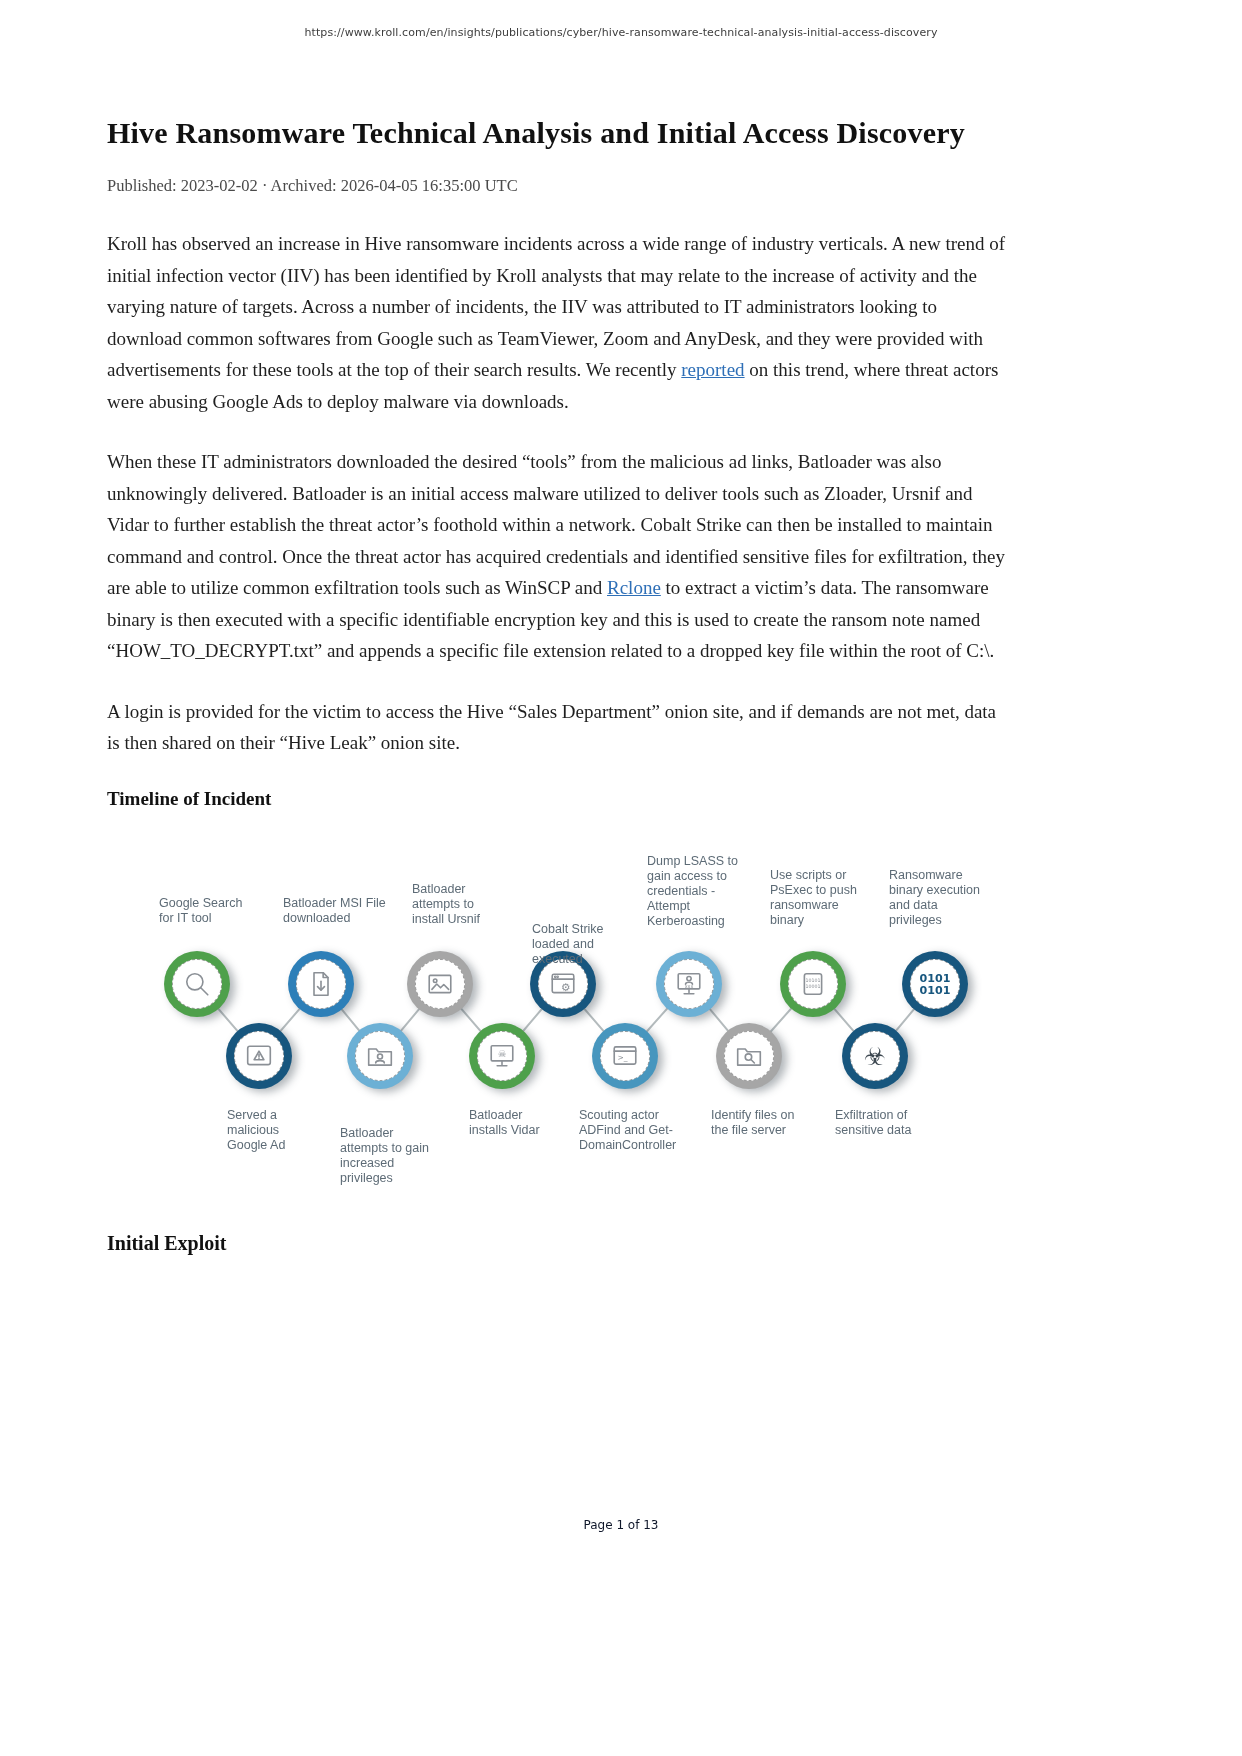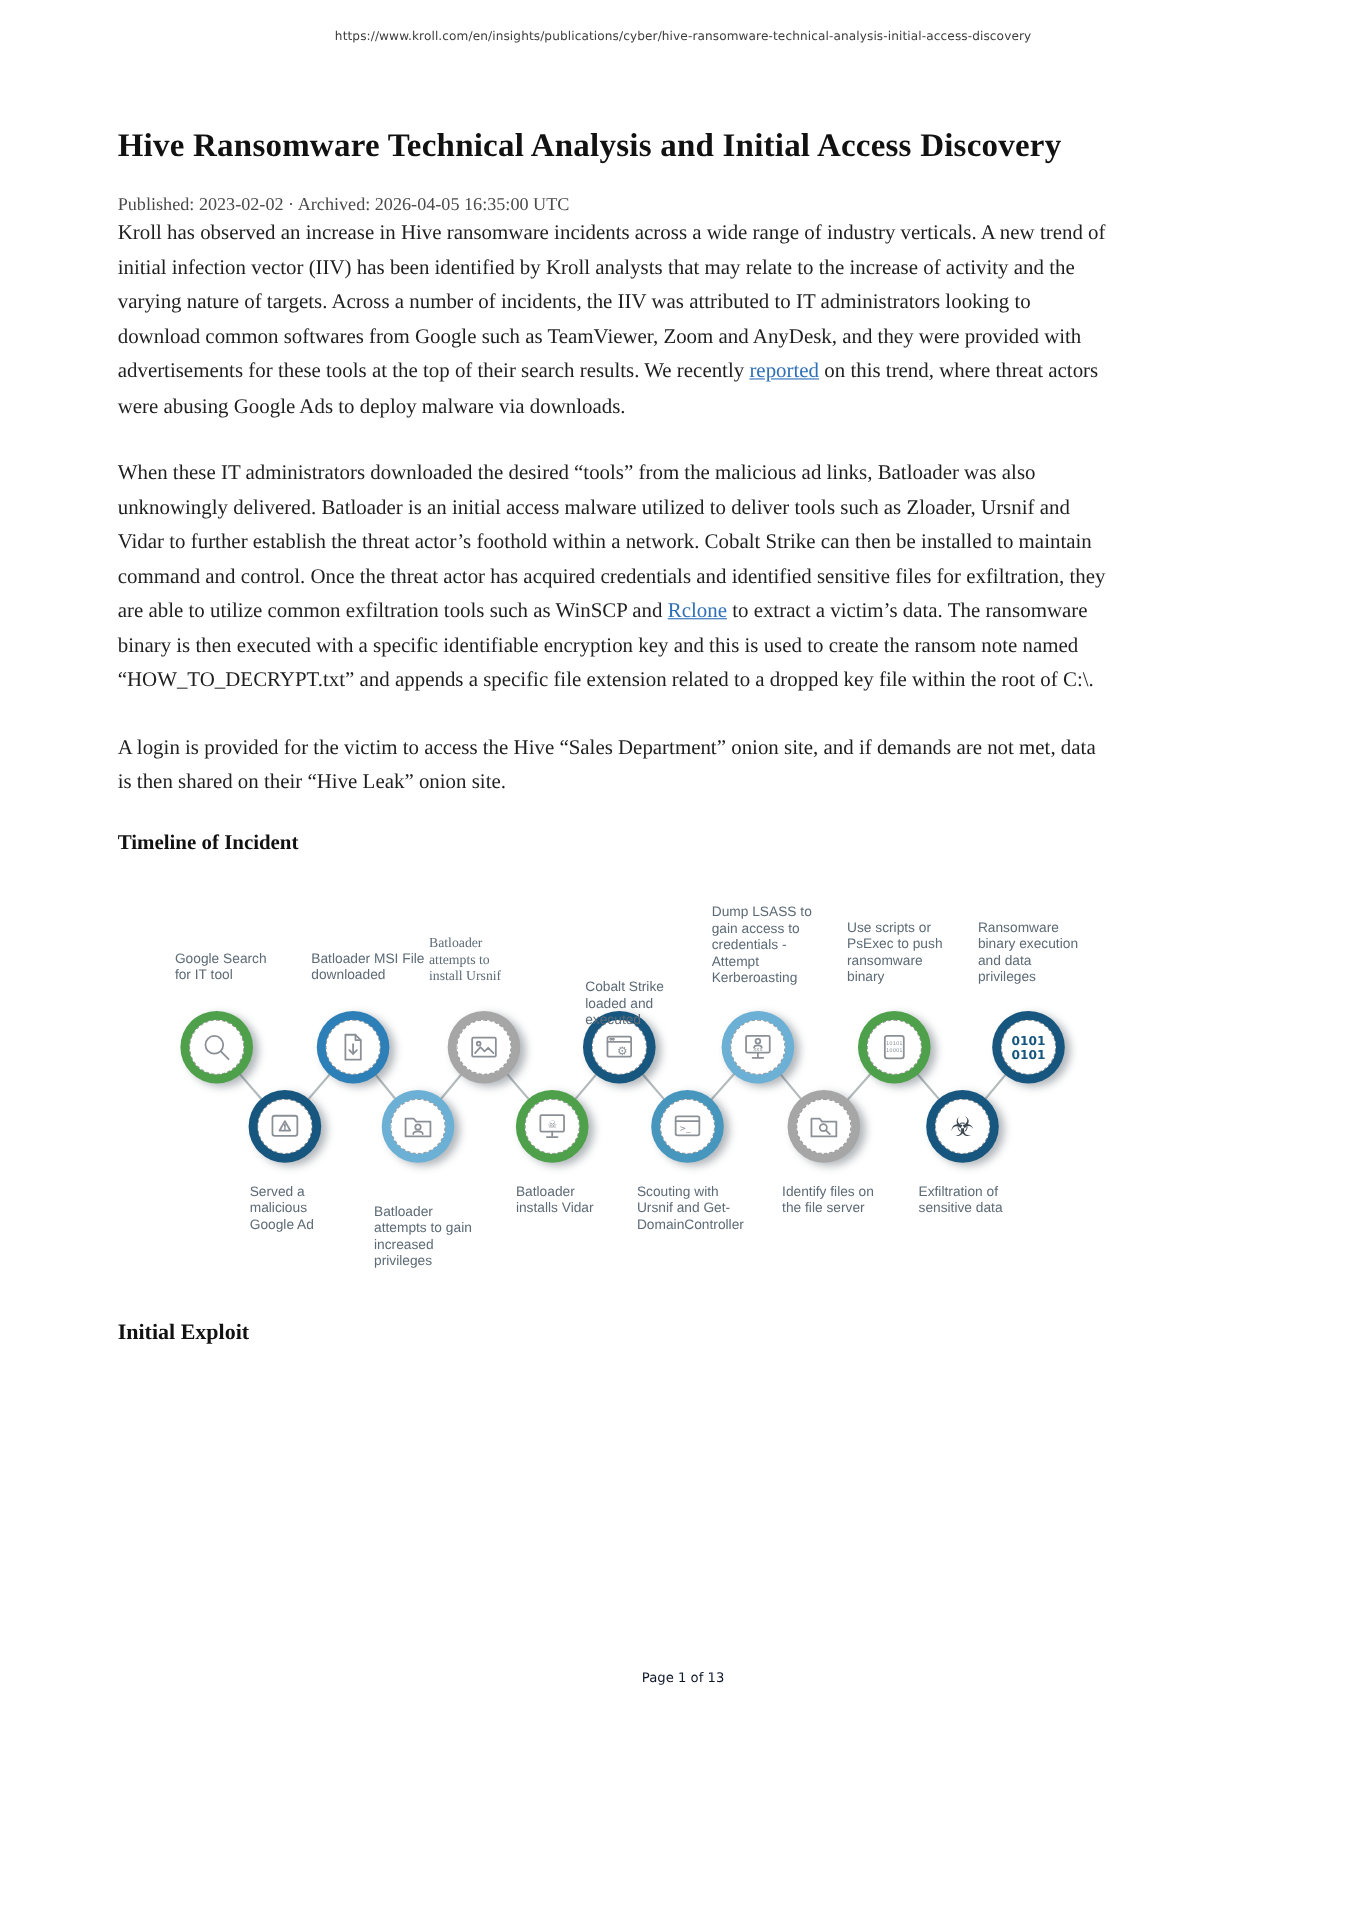--- a/index.html
+++ b/index.html
@@ -34,20 +34,21 @@
   h1.title {
     font-size: 30px;
     font-weight: 700;
     color: #111111;
     letter-spacing: 0.2px;
     margin-bottom: 26px;
   }
   .meta {
     font-size: 16.5px;
     color: #4a4a4a;
+    margin-bottom: 32px;
   }
   .lede {
     font-style: italic;
     font-size: 19px;
     line-height: 32px;
     margin-bottom: 22px;
   }
   p.body {
     font-size: 19px;
     line-height: 31.5px;
@@ -144,21 +145,21 @@
   .tc9  { left: 549px; top: 105px; }
   .tc10 { left: 609px; top: 177px; }
   .tc11 { left: 673px; top: 105px; }
   .tc12 { left: 735px; top: 177px; }
   .tc13 { left: 795px; top: 105px; }
 
   .tl1  { left: 52px;  top: 50px;  width: 92px; }
   .tl2  { left: 120px; top: 262px; width: 85px; }
   .tl3  { left: 176px; top: 50px;  width: 106px; }
   .tl4  { left: 233px; top: 280px; width: 95px; }
-  .tl5  { left: 283px; top: 36px;  width: 86px; font-family: Liberation Serif, serif; }
+  .tl5  { left: 305px; top: 36px;  width: 86px; }
   .tl6  { left: 362px; top: 262px; width: 86px; }
   .tl7  { left: 425px; top: 36px;  width: 84px; margin-top: 40px; }
   .tl8  { left: 472px; top: 262px; width: 102px; }
   .tl9  { left: 540px; top: 8px;   width: 98px; }
   .tl10 { left: 604px; top: 262px; width: 90px; }
   .tl11 { left: 663px; top: 22px;  width: 90px; }
   .tl12 { left: 728px; top: 262px; width: 84px; }
   .tl13 { left: 782px; top: 22px;  width: 102px; }
 
   .icon-stroke { stroke: #8b9096; stroke-width: 1.5; fill: none; stroke-linecap: round; stroke-linejoin: round; }
@@ -190,21 +191,21 @@
         <polyline points="90,138 152,210 214,138 273,210 333,138 395,210 456,138 518,210 582,138 642,210 706,138 768,210 828,138" fill="none" stroke="#b4bbbd" stroke-width="2"></polyline>
       </svg>
 
       <div class="t-label tl1">Google Search for IT tool</div>
       <div class="t-label tl2">Served a malicious Google Ad</div>
       <div class="t-label tl3">Batloader MSI File downloaded</div>
       <div class="t-label tl4">Batloader attempts to gain increased privileges</div>
       <div class="t-label tl5">Batloader attempts to install Ursnif</div>
       <div class="t-label tl6">Batloader installs Vidar</div>
       <div class="t-label tl7">Cobalt Strike loaded and executed</div>
-      <div class="t-label tl8">Scouting with Ursnif and Get-DomainController</div>
+      <div class="t-label tl8">Scouting actor ADFind and Get-DomainController</div>
       <div class="t-label tl9">Dump LSASS to gain access to credentials - Attempt Kerberoasting</div>
       <div class="t-label tl10">Identify files on the file server</div>
       <div class="t-label tl11">Use scripts or PsExec to push ransomware binary</div>
       <div class="t-label tl12">Exfiltration of sensitive data</div>
       <div class="t-label tl13">Ransomware binary execution and data privileges</div>
 
       <div class="t-circle tc1 k-green">
         <div class="t-inner">
           <svg width="28" height="28" viewBox="0 0 26 26" class="icon-stroke">
             <circle cx="11" cy="11" r="7.5"></circle>

